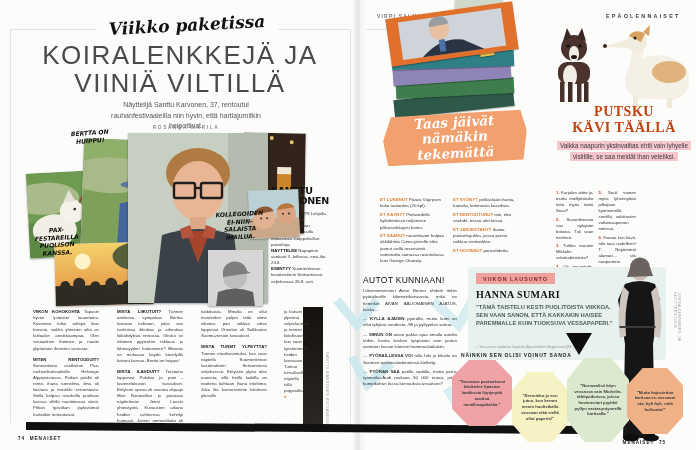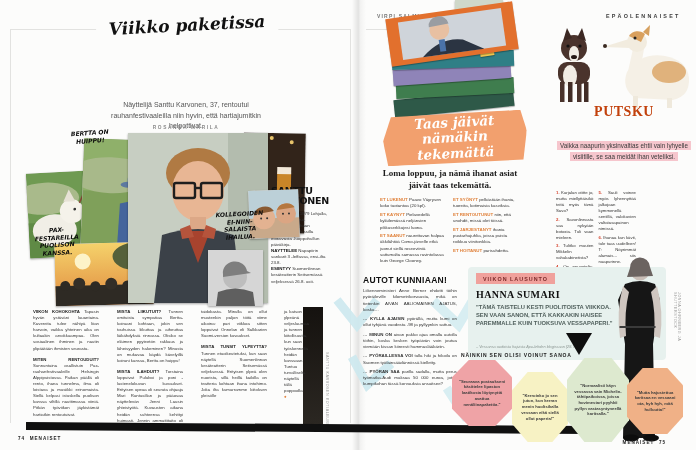--- a/index.html
+++ b/index.html
@@ -47,21 +47,21 @@
   .section-label{left:606px;top:13px;font-size:5.4px;font-weight:bold;letter-spacing:2.2px;color:#3d3d3d;}
   .book{box-shadow:0 1px 1px rgba(0,0,0,.3);}
   .brush{left:383px;top:112px;width:144px;height:52px;background:#f2a06e;
          clip-path:polygon(6% 6%,96% 0%,100% 40%,97% 96%,3% 100%,0% 52%);transform:rotate(-2deg);}
   .brush-text{width:100%;height:100%;display:flex;flex-direction:column;justify-content:center;
               text-align:center;font-size:13.5px;color:#fff;line-height:1.12;transform:rotate(-1deg);}
   .feature-lead{left:377px;top:168px;width:146px;text-align:center;font-weight:bold;font-size:9px;
                 line-height:1.3;color:#1d1d1d;}
   .et-col{font-size:4.4px;line-height:1.45;text-align:left;color:#333;}
   .et-col p{margin:0 0 2px 0;}
-  .autot-head{left:363px;top:275px;width:110px;font-size:8.5px;font-weight:bold;letter-spacing:.3px;color:#111;}
+  .autot-head{left:363px;top:275px;width:110px;font-size:8.5px;font-weight:normal;letter-spacing:.3px;color:#111;}
   .autot-body{left:363px;top:288px;width:94px;font-size:4.4px;line-height:1.42;text-align:justify;color:#333;}
   .autot-body p{margin:0 0 3px 0;}
   .chev{position:absolute;z-index:0;opacity:.9;}
   .lausunto{left:468px;top:267px;width:154px;height:93px;background:#e7f1ee;border-radius:4px;z-index:2;padding-left:44px;}
   .badge{position:absolute;left:8px;top:6px;background:#f0a19c;color:#7c2a2a;font-size:5.4px;
          font-weight:bold;letter-spacing:1px;padding:2.5px 7px;}
   .sumari-name{position:absolute;left:8px;top:22px;font-weight:bold;font-size:10px;letter-spacing:.4px;color:#101010;}
   .sumari-quote{position:absolute;left:8px;top:36px;width:140px;font-size:5.8px;font-weight:bold;
                 line-height:1.4;color:#51605d;}
   .sumari-attr{position:absolute;left:8px;top:78px;width:140px;font-size:3.8px;font-style:italic;color:#8a9591;}
@@ -86,20 +86,24 @@
 
   <div class="abs gutter"></div>
   <div class="abs bottom-wedge"></div>
 
   <div class="abs rule" style="left:10px;top:29px;width:340px;height:1px;"></div>
   <div class="abs rule" style="left:10px;top:29px;width:1px;height:394px;"></div>
   <div class="abs rule" style="left:350px;top:29px;width:1px;height:394px;"></div>
 
   <div class="abs script kicker">Viikko paketissa</div>
 
+  <div class="abs headline">
+    <div>KOIRALENKKEJÄ JA</div>
+    <div>VIINIÄ VILTILLÄ</div>
+  </div>
 
   <div class="abs deck">Näyttelijä Santtu Karvonen, 37, rentoutui rauhanfestivaaleilla niin hyvin, että hartiajumitkin helpottivat.</div>
   <div class="abs byline">ROSANNA MARILA</div>
 
   <div class="abs photo" style="left:28px;top:172px;width:62px;height:85px;transform:rotate(-3deg);">
     <svg width="62" height="85" viewBox="0 0 62 85">
       <rect width="62" height="85" fill="#6f9a52"></rect>
         <rect y="50" width="62" height="35" fill="#5f8a45"></rect>
       <ellipse cx="18" cy="26" rx="34" ry="16" fill="#a9ba8b"></ellipse>
       <ellipse cx="26" cy="58" rx="22" ry="16" fill="#f1eee6"></ellipse>
@@ -269,21 +273,20 @@
     </div>
   </div>
 
   <div class="abs brush">
     <div class="brush-text script">
       <div>Taas jäivät</div>
       <div>nämäkin tekemättä</div>
     </div>
   </div>
 
-  <div class="abs serif feature-lead">Loma loppuu, ja nämä ihanat asiat jäivät taas tekemättä.</div>
 
   <div class="abs et-col" style="left:380px;top:197px;width:66px;">
     <p><span class="lbl-orange">ET LUKENUT</span> <span>Paavo Väyrysen koko tuotantoa (20 kpl).</span></p>
     <p><span class="lbl-orange">ET KÄYNYT</span> <span>Pielavedellä kyläilemässä neljänsien pikkuserkkujesi luona.</span></p>
     <p><span class="lbl-orange">ET SAANUT</span> <span>naurettavan halpaa äkkilähtöä Como-järvelle etkä juonut siellä roseeviiniä sattumalta samassa ravintolassa kuin George Clooney.</span></p>
   </div>
   <div class="abs et-col" style="left:453px;top:197px;width:68px;">
     <p><span class="lbl-orange">ET SYÖNYT</span> <span>pelkästään ihania, tuoreita, kotimaisia kasviksia.</span></p>
     <p><span class="lbl-orange">ET RENTOUTUNUT</span> <span>niin, että unohdit, missä olet töissä.</span></p>
     <p><span class="lbl-orange">ET JÄRJESTÄNYT</span> <span>ihania puutarhajuhlia, joissa puista roikkuu viinitonkkia.</span></p>
@@ -360,20 +363,21 @@
     <polygon points="32,23 6,31 33,32" fill="#f2ecdf"></polygon>
     <circle cx="8" cy="30" r="2" fill="#3a2a22"></circle>
     <circle cx="38" cy="22" r="1.5" fill="#222"></circle>
     <polygon points="46,16 53,9 52,20" fill="#d6a05f"></polygon>
     <rect x="36" y="80" width="5" height="12" fill="#efe9dc"></rect>
       <rect x="70" y="82" width="5" height="10" fill="#efe9dc"></rect>
   </svg>
 
   <div class="abs serif putsku-head">
     <div>PUTSKU</div>
+    <div>KÄVI TÄÄLLÄ</div>
   </div>
   <div class="abs putsku-lead">
     <span>Vaikka naapurin yksinvaltias ehtii vain lyhyelle visiitille, se saa meidät ihan veteliksi.</span>
   </div>
   <div class="abs putsku-list">
     <p><span class="num-red">1.</span> <span>Karjalan otitte jo, mutta miellyttäisikö teitä myös tämä Savo?</span></p>
     <p><span class="num-red">2.</span> <span>Savonlinnasta saa nykyään botoxia. Tuli vaan mieleen.</span></p>
     <p><span class="num-red">3.</span> <span>Tulitko muuten Mikkelin vahakabinetista?</span></p>
     <p><span class="num-red">4.</span> <span>On neuvoteltu, että Sauli voisi vaihtaa sen bostoninterrierinsä venäjänvinttikoiraan.</span></p>
     <p><span class="num-red">5.</span> <span>Sauli voinee myös lyhennyttää jalkojaan kymmenellä sentillä, valokuvien valtatasapainon nimissä.</span></p>

